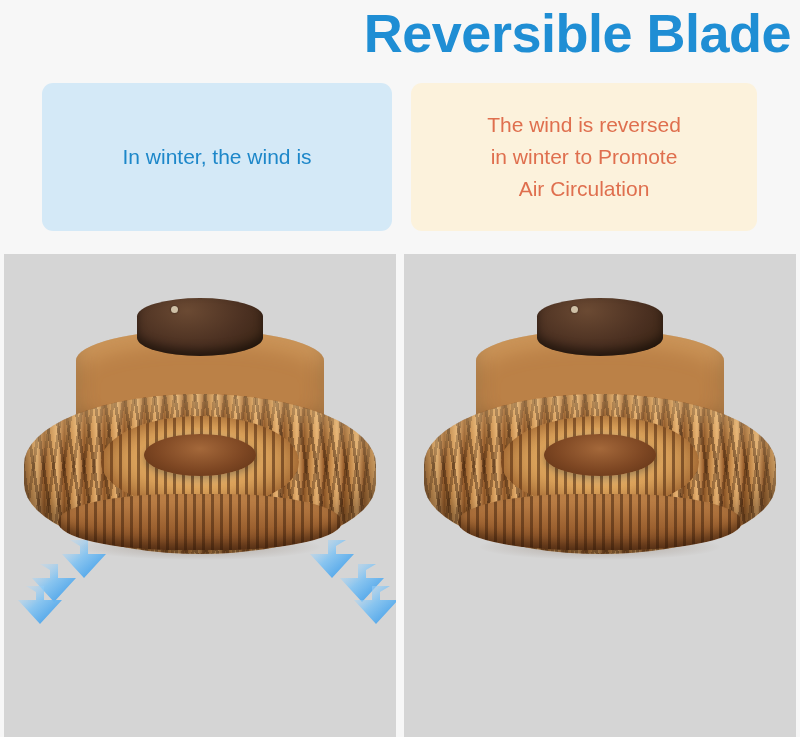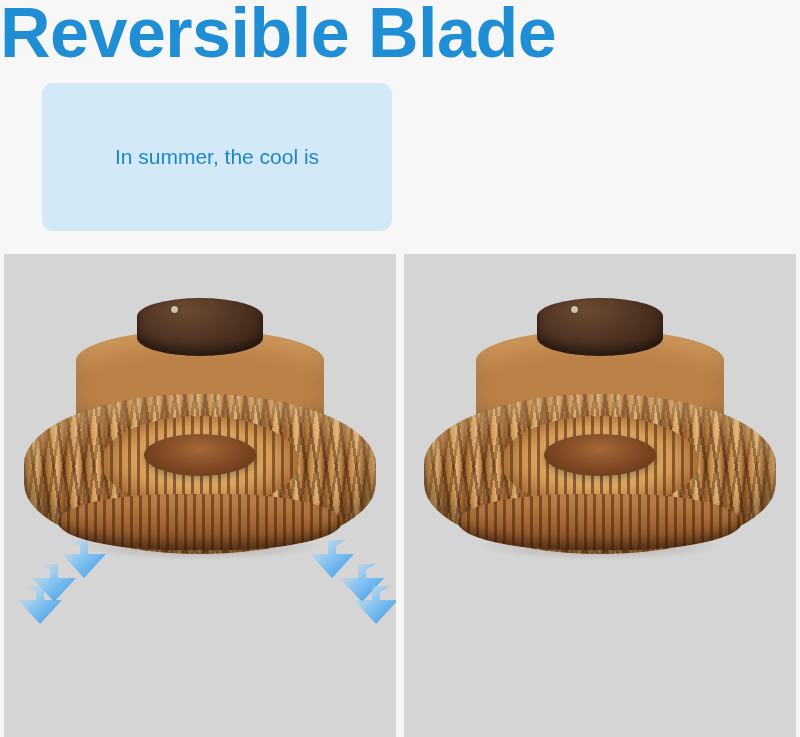--- a/index.html
+++ b/index.html
@@ -17,22 +17,22 @@
     background: #f7f7f7;
     overflow: hidden;
   }
 
   
   #title {
     position: absolute;
     left: 0;
     top: 2px;
     width: 791px;
-    text-align: left;
-    font-size: 70px;
+    text-align: right;
+    font-size: 54px;
     font-weight: bold;
     letter-spacing: -0.5px;
     color: #1f8ed4;
     font-family: "Liberation Sans", sans-serif;
     line-height: 62px;
     white-space: nowrap;
   }
 
   
   .callout {
@@ -240,24 +240,31 @@
 </style>
 </head>
 <body>
 
 <div id="page">
 
   <div id="title">Reversible Blade</div>
 
   <div class="callout" id="callout-summer">
     <span class="lines">
-      <span>In summer, the cool is</span>
+      <span>In winter, the wind is</span>
     </span>
   </div>
 
+  <div class="callout" id="callout-winter">
+    <span class="lines">
+      <span>The wind is reversed</span>
+      <span>in winter to Promote</span>
+      <span>Air Circulation</span>
+    </span>
+  </div>
 
   <div class="panel" id="panel-summer">
     <div class="panel-stage">
 
       <div class="fan">
         <div class="fan-shadow"></div>
         <div class="fan-canopy"></div>
         <div class="fan-drum"></div>
         <div class="fan-ring"></div>
         <div class="fan-inner"></div>

